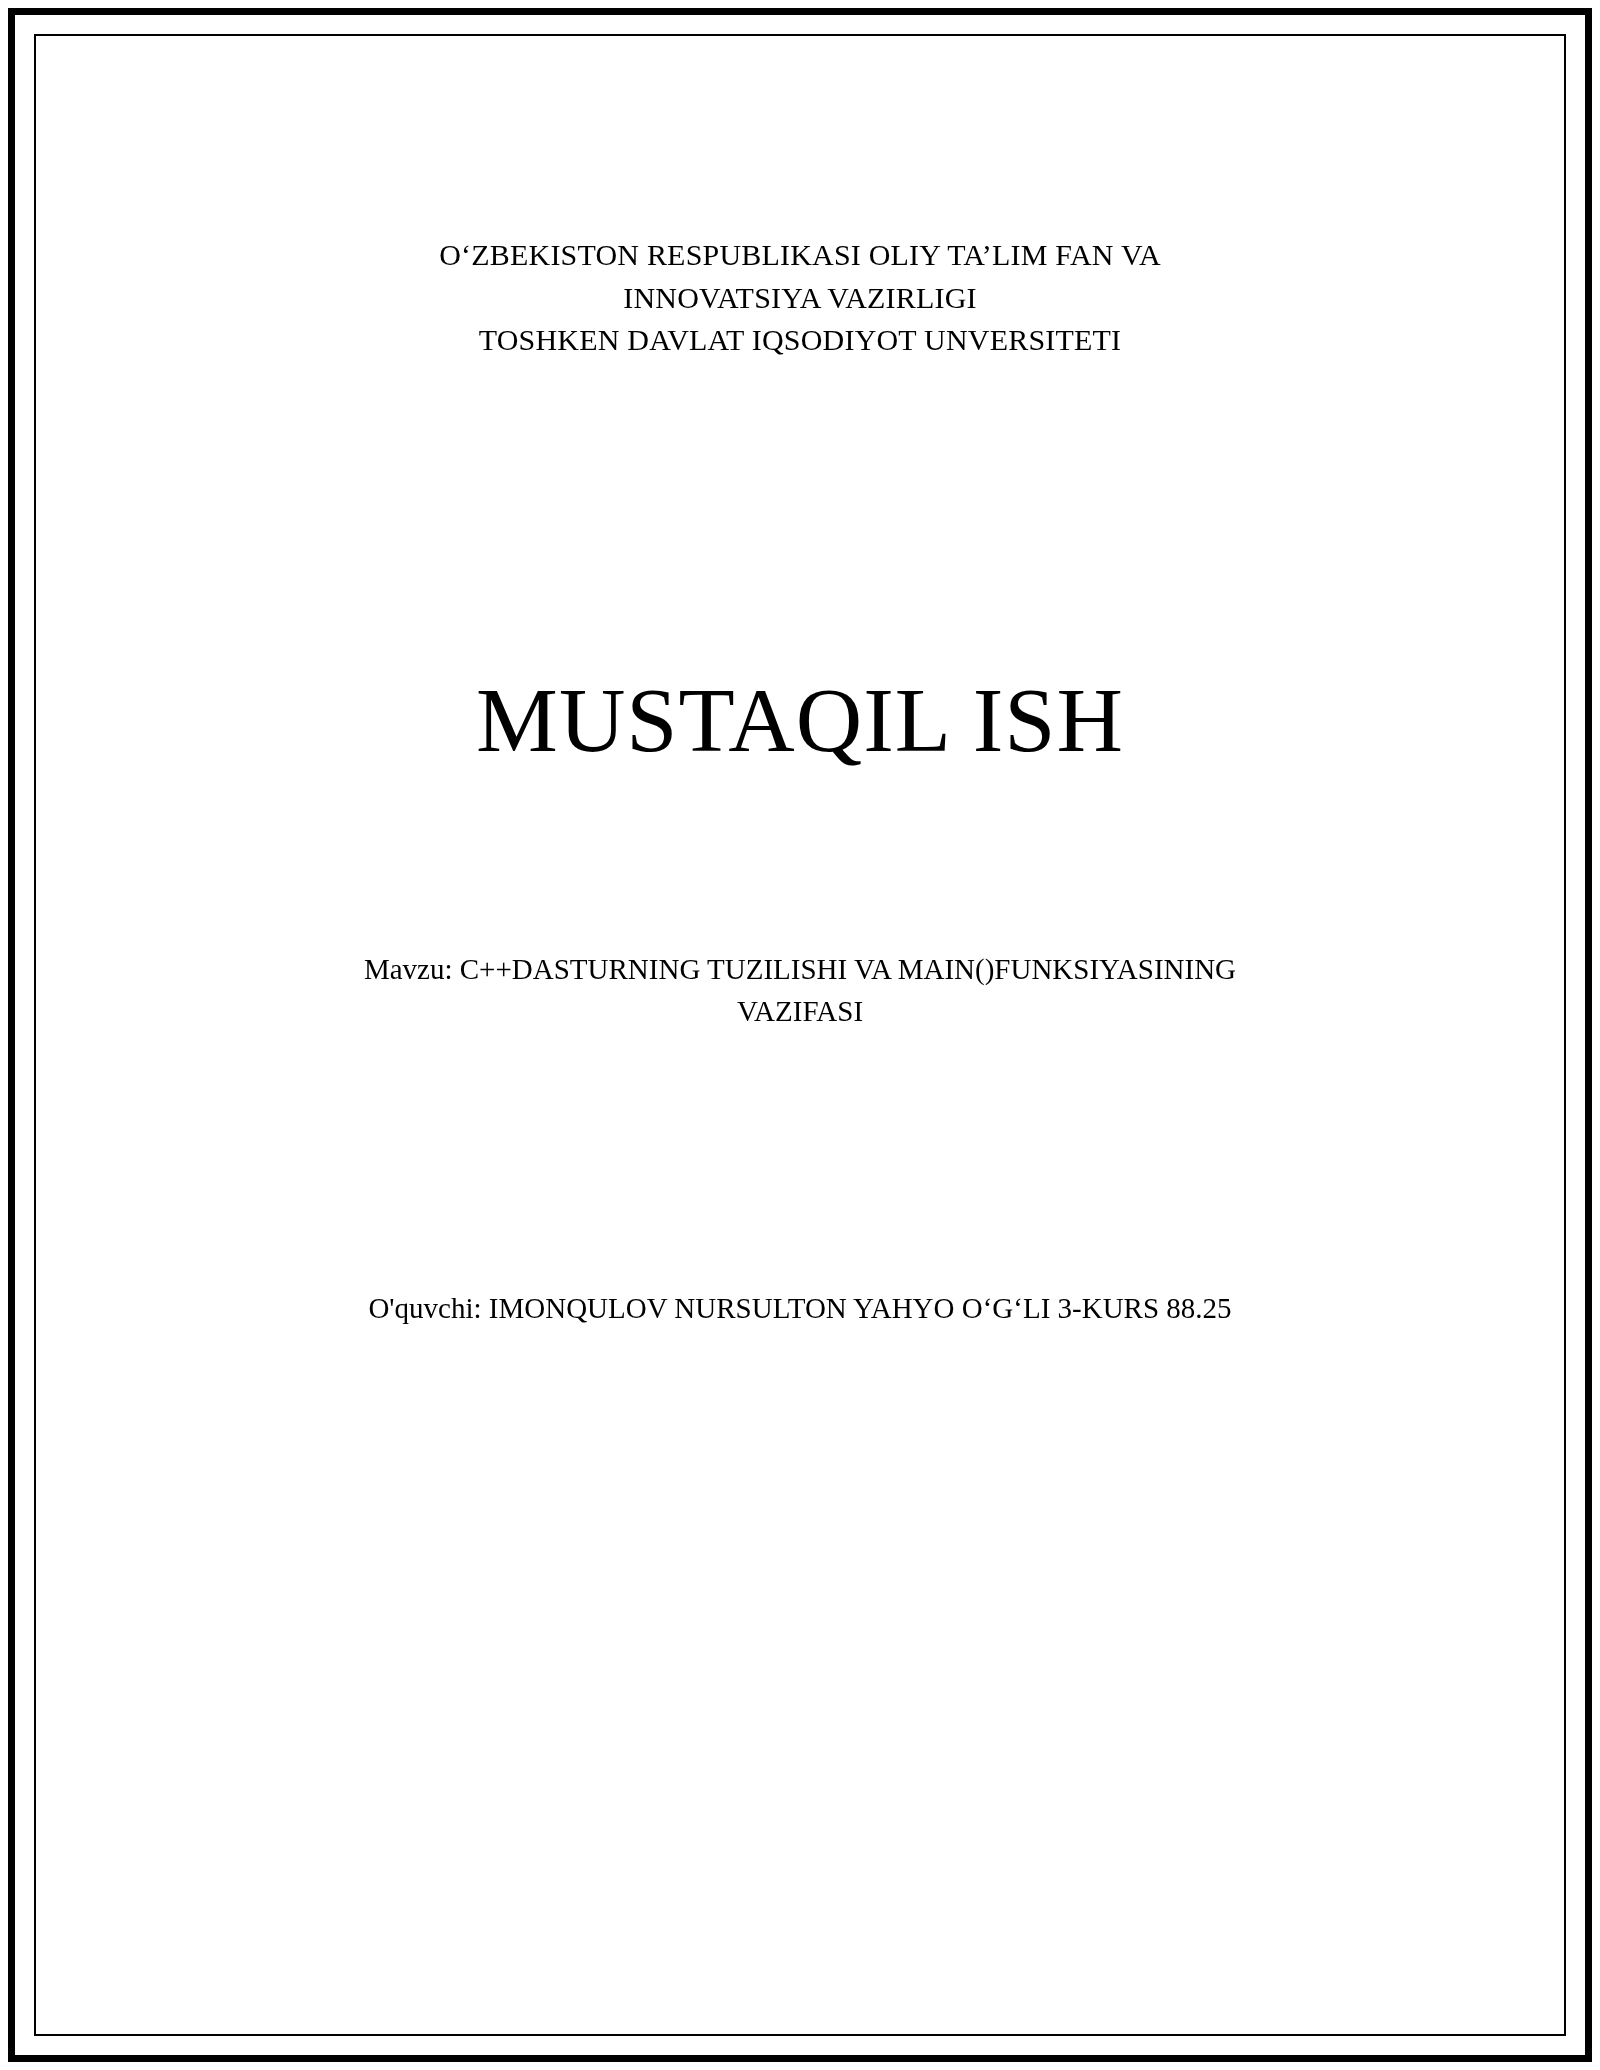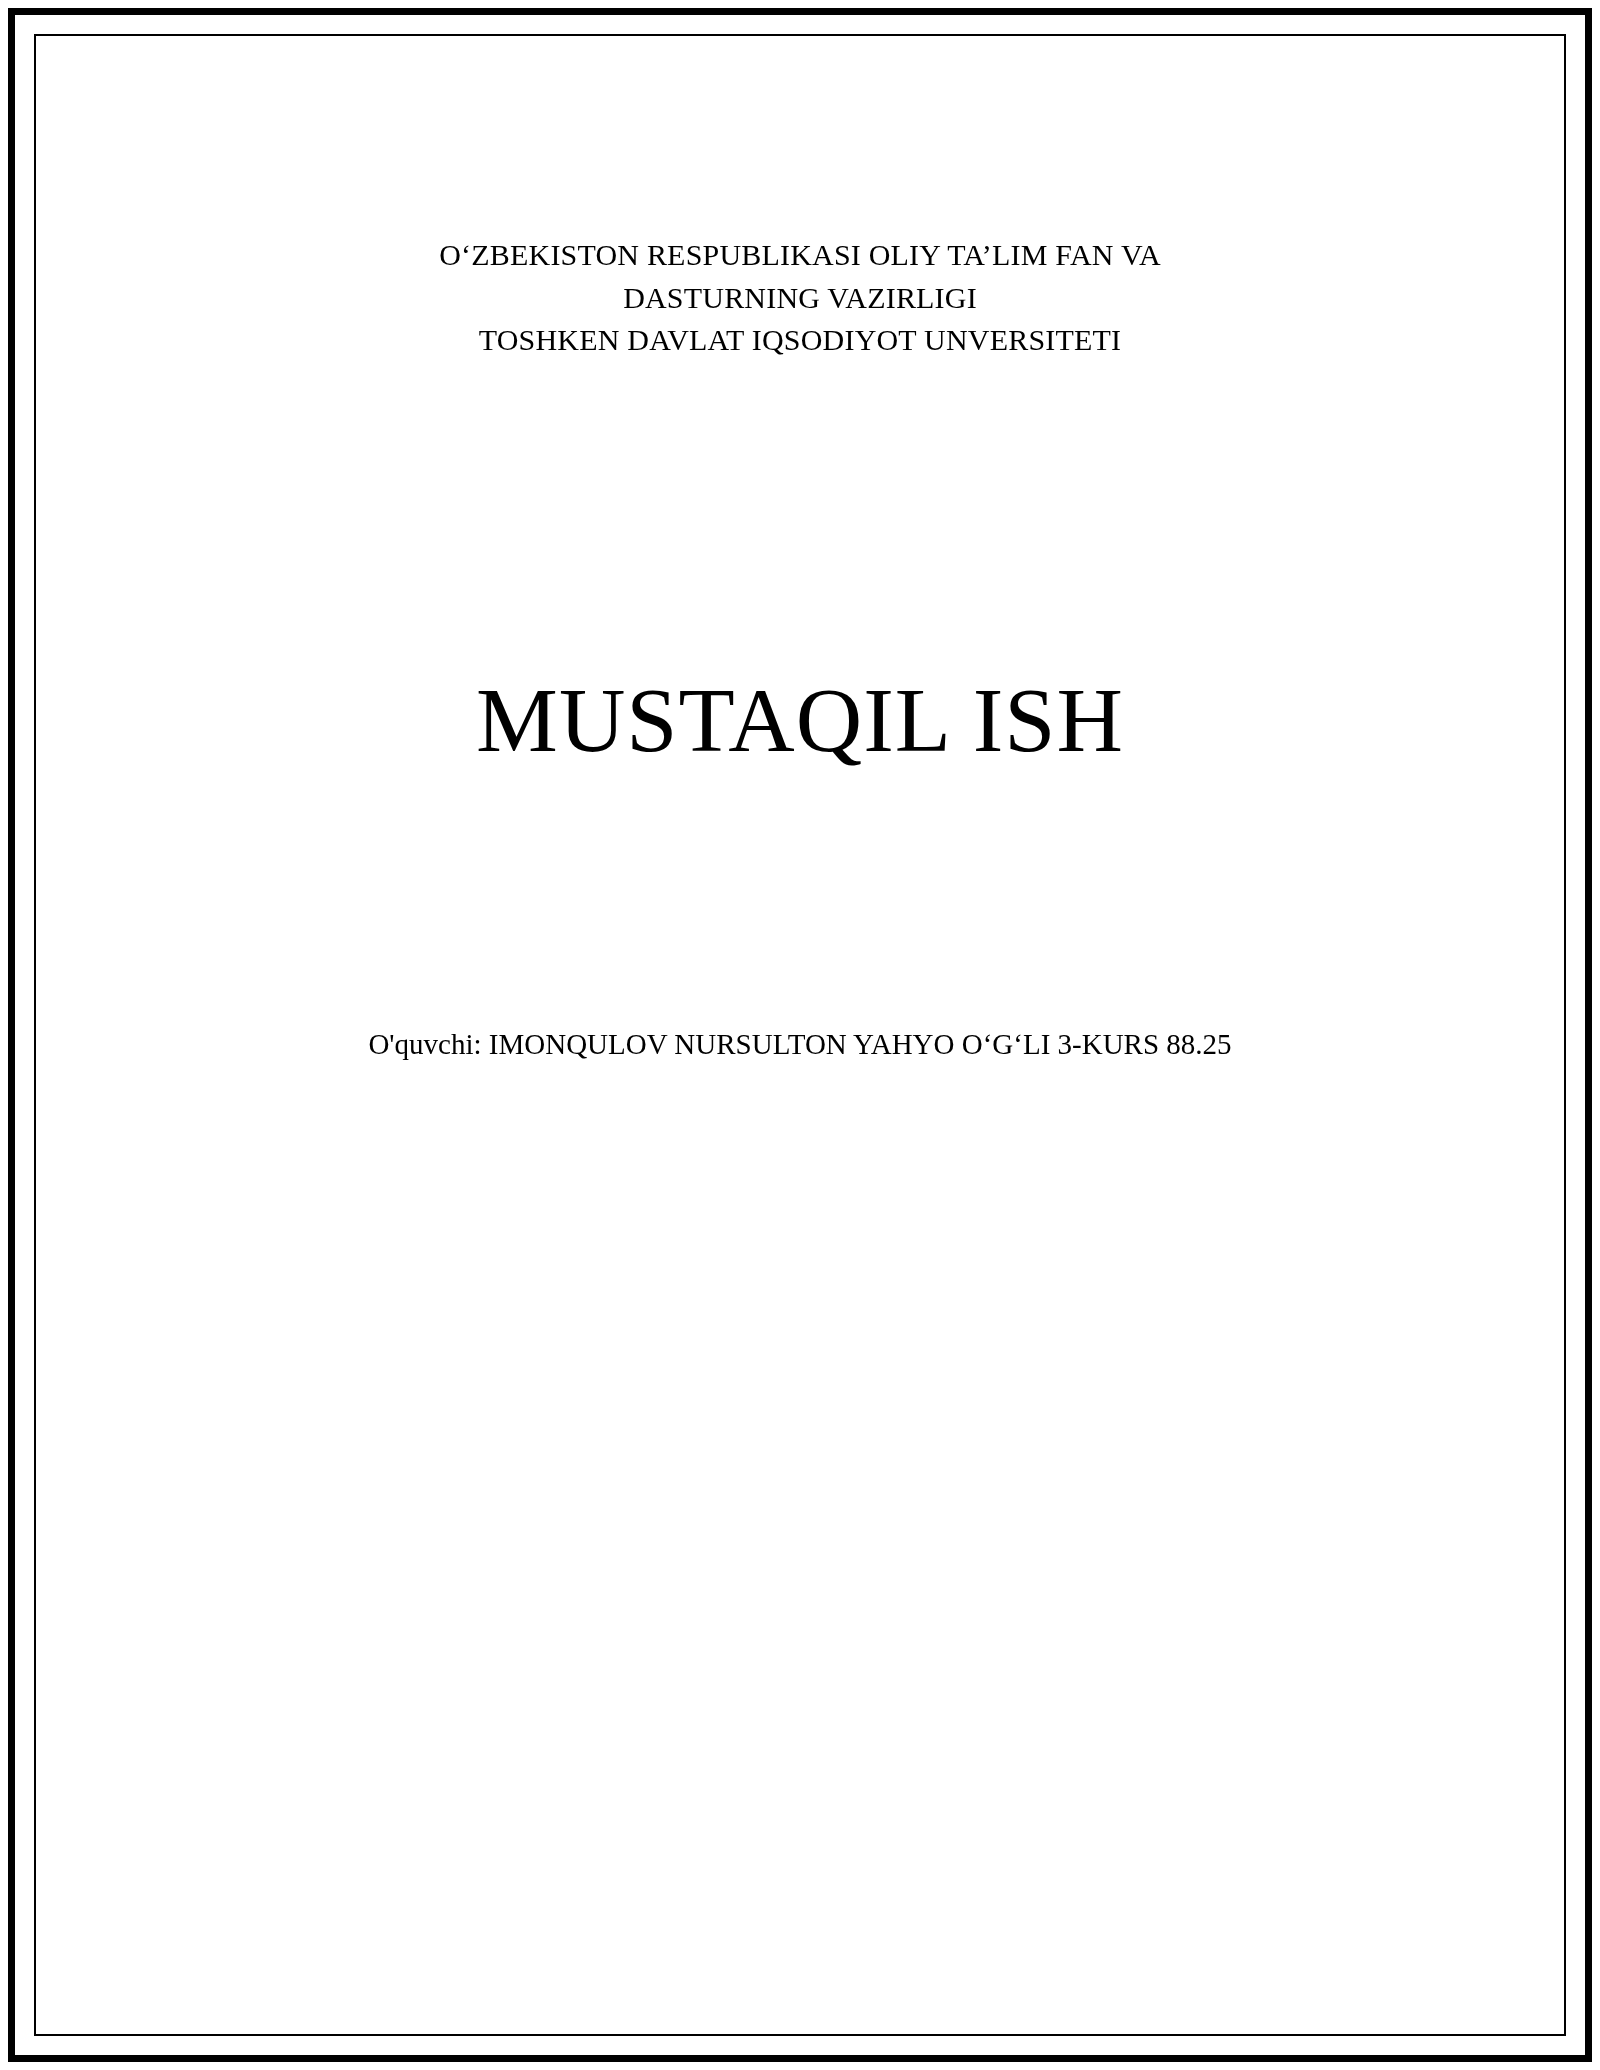--- a/index.html
+++ b/index.html
@@ -93,26 +93,30 @@
 
 <div class="page">
 
   <div class="page-frame"></div>
   <div class="page-inner-rule"></div>
 
   <div class="content">
 
     <div class="org-block">
       <span class="org-line">O‘ZBEKISTON RESPUBLIKASI OLIY TA’LIM FAN VA</span>
-      <span class="org-line">DASTURNING VAZIRLIGI</span>
+      <span class="org-line">INNOVATSIYA VAZIRLIGI</span>
       <span class="org-line">TOSHKEN DAVLAT IQSODIYOT UNVERSITETI</span>
     </div>
 
     <div class="doc-title">MUSTAQIL ISH</div>
 
+    <div class="subject-block">
+      <span class="org-line">Mavzu: C++DASTURNING TUZILISHI VA MAIN()FUNKSIYASINING</span>
+      <span class="org-line">VAZIFASI</span>
+    </div>
 
     <div class="student-block">
       <span class="org-line">O'quvchi: IMONQULOV NURSULTON YAHYO O‘G‘LI 3-KURS 88.25</span>
     </div>
 
 
   </div>
 </div>
 
 </body></html>

